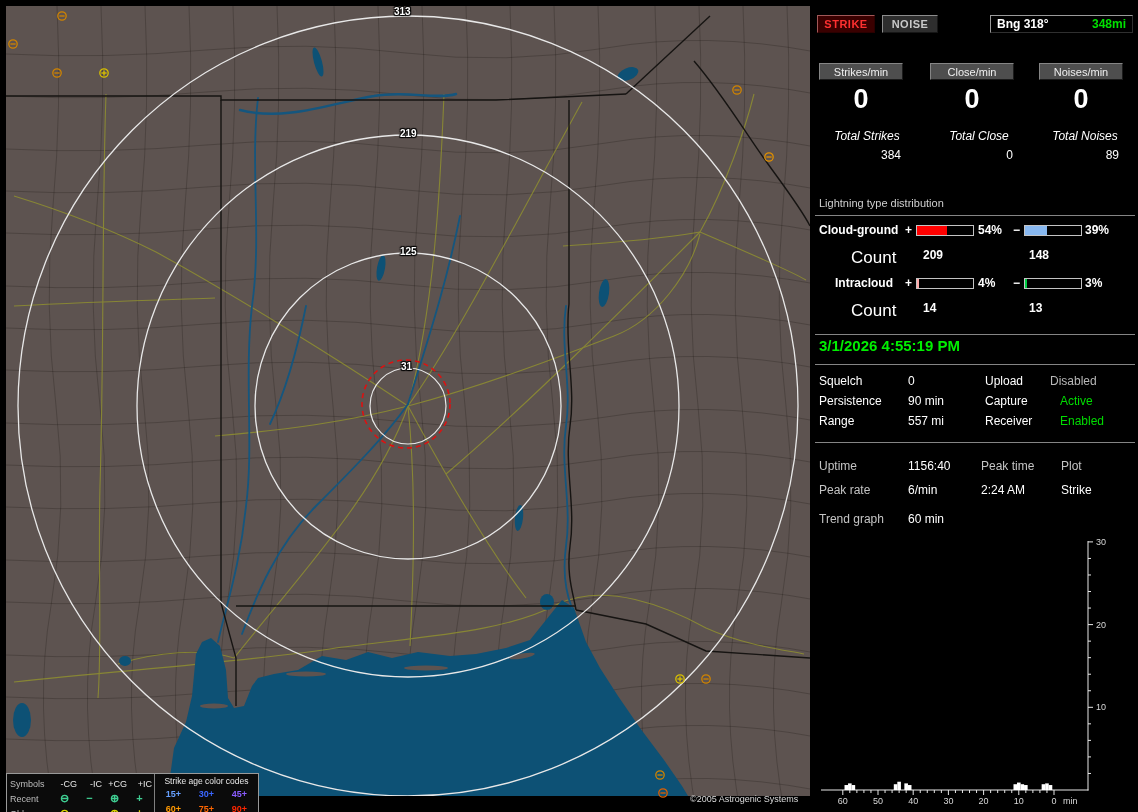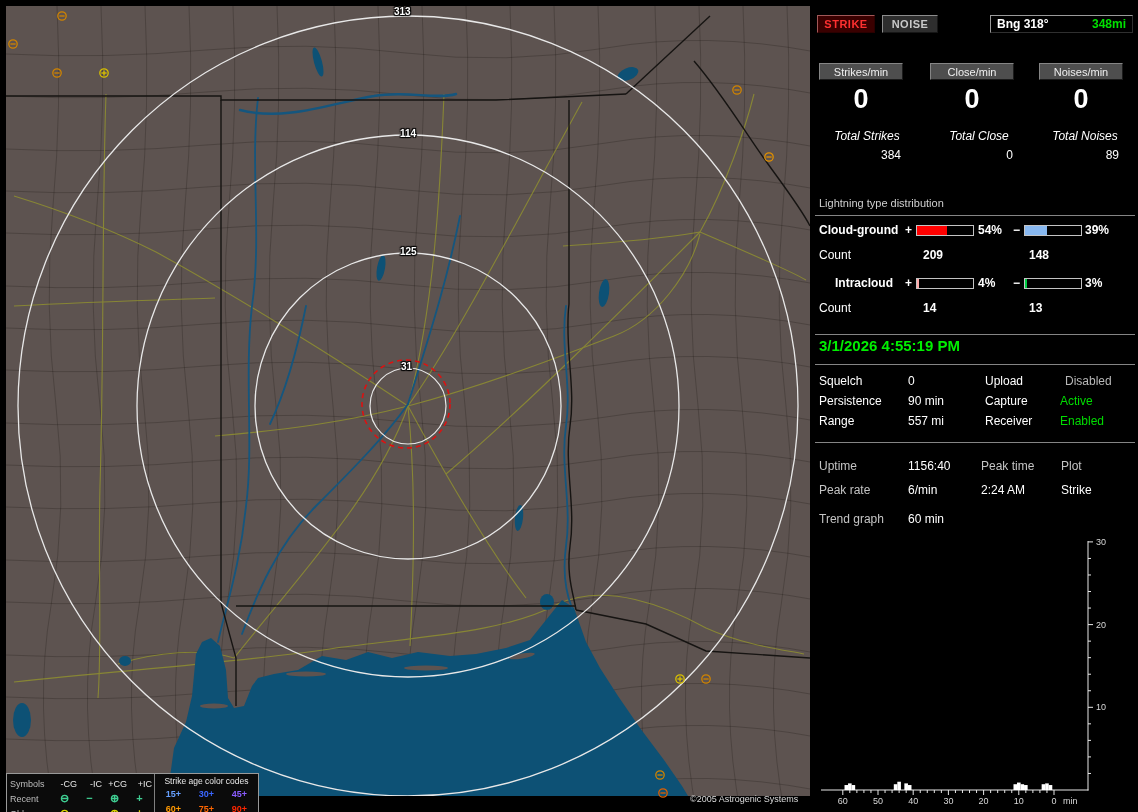--- a/index.html
+++ b/index.html
@@ -37,21 +37,21 @@
       display:flex;align-items:center;justify-content:space-between;padding:0 6px;font-size:12px;font-weight:bold;}
   .bng-range{color:#00e000;}
   .rate-btn{width:84px;height:17px;background:#4e4e4e;color:#efefef;font-size:11px;display:flex;
       align-items:center;justify-content:center;border:1px solid;border-color:#858585 #1b1b1b #1b1b1b #858585;}
   .rate-val{width:84px;text-align:center;font-size:27px;font-weight:bold;line-height:30px;}
   .tot-label{width:100px;text-align:center;font-size:12px;font-style:italic;}
   .tot-val{width:100px;text-align:right;padding-right:16px;font-size:12px;}
   .hline{left:2px;width:320px;height:1px;border-top:1px solid #858585;}
   .dist-title{font-size:11px;color:#cfcfcf;}
   .dist-name,.dist-sign,.dist-pct,.dist-count{font-size:12px;font-weight:bold;}
-  .dist-count-label{font-size:12px;}
+  .dist-count-label{font-size:17px;margin-left:32px;}
   .dist-bar{display:inline-block;width:58px;height:11px;border:1px solid #c4c4c4;background:#000;}
   .dist-fill{display:block;height:100%;width:0;}
   .timestamp{font-size:15px;font-weight:bold;color:#00ef00;}
   .sk{font-size:12px;color:#fff;}
   .gl{font-size:12px;color:#c4c4c4;}
   text{font-family:"Liberation Sans",sans-serif;}
 </style>
 </head>
 <body>
 
@@ -176,21 +176,21 @@
           <circle cx="700" cy="673" r="4.2" fill="none" stroke="#d08400" stroke-width="1.3"></circle>
           <line x1="697.4" x2="702.6" y1="673" y2="673" stroke="#d08400" stroke-width="1.3"></line>
           <circle cx="654" cy="769" r="4.2" fill="none" stroke="#d08400" stroke-width="1.3"></circle>
           <line x1="651.4" x2="656.6" y1="769" y2="769" stroke="#d08400" stroke-width="1.3"></line>
           <circle cx="657" cy="787" r="4.2" fill="none" stroke="#e06000" stroke-width="1.3"></circle>
           <line x1="654.4" x2="659.6" y1="787" y2="787" stroke="#e06000" stroke-width="1.3"></line>
         </g>
     </svg>
 
     <div class="ring-label" style="left:388px;top:0px">313</div>
-    <div class="ring-label" style="left:394px;top:122px">114</div>
+    <div class="ring-label" style="left:394px;top:122px">219</div>
     <div class="ring-label" style="left:394px;top:240px">125</div>
     <div class="ring-label" style="left:395px;top:355px">31</div>
 
     <div class="map-legend">
       <div class="lg-left">
         <span class="lg-h">Symbols</span>
         <span class="lg-c">-CG</span>
         <span class="lg-c">-IC</span>
         <span class="lg-c">+CG</span>
         <span class="lg-c">+IC</span>
@@ -285,21 +285,21 @@
     <span class="dist-count" style="left:110px;top:301px">14</span>
     <span class="dist-count" style="left:216px;top:301px">13</span>
 
     <div class="hline" style="top:334px"></div>
     <div class="timestamp" style="left:6px;top:337px">3/1/2026 4:55:19 PM</div>
     <div class="hline" style="top:364px"></div>
 
     <span class="sk" style="left:6px;top:374px">Squelch</span>
     <span class="sk" style="left:95px;top:374px">0</span>
     <span class="sk" style="left:172px;top:374px">Upload</span>
-    <span class="sk" style="left: 252px; top: 374px; color: rgb(184, 184, 184);">Disabled</span>
+    <span class="sk" style="left: 237px; top: 374px; color: rgb(184, 184, 184);">Disabled</span>
 
     <span class="sk" style="left:6px;top:394px">Persistence</span>
     <span class="sk" style="left:95px;top:394px">90 min</span>
     <span class="sk" style="left:172px;top:394px">Capture</span>
     <span class="sk" style="left: 247px; top: 394px; color: rgb(0, 221, 0);">Active</span>
 
     <span class="sk" style="left:6px;top:414px">Range</span>
     <span class="sk" style="left:95px;top:414px">557 mi</span>
     <span class="sk" style="left:172px;top:414px">Receiver</span>
     <span class="sk" style="left: 247px; top: 414px; color: rgb(0, 221, 0);">Enabled</span>

